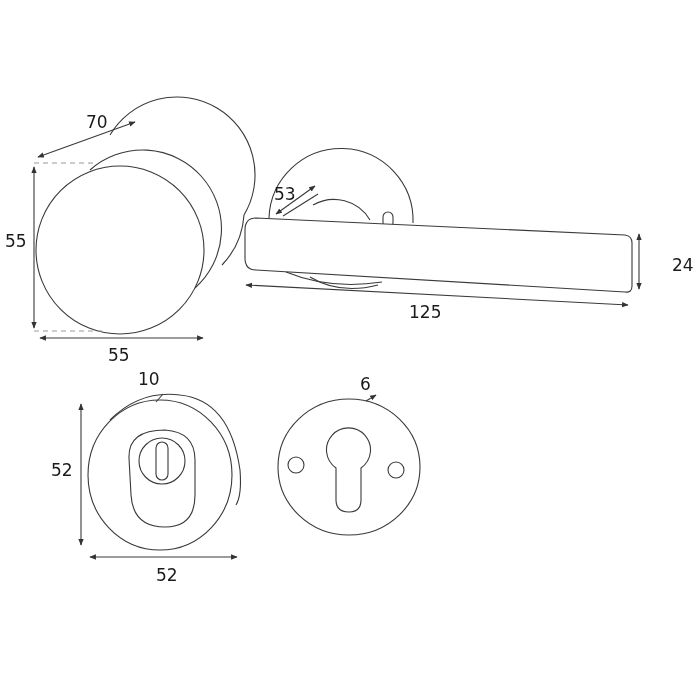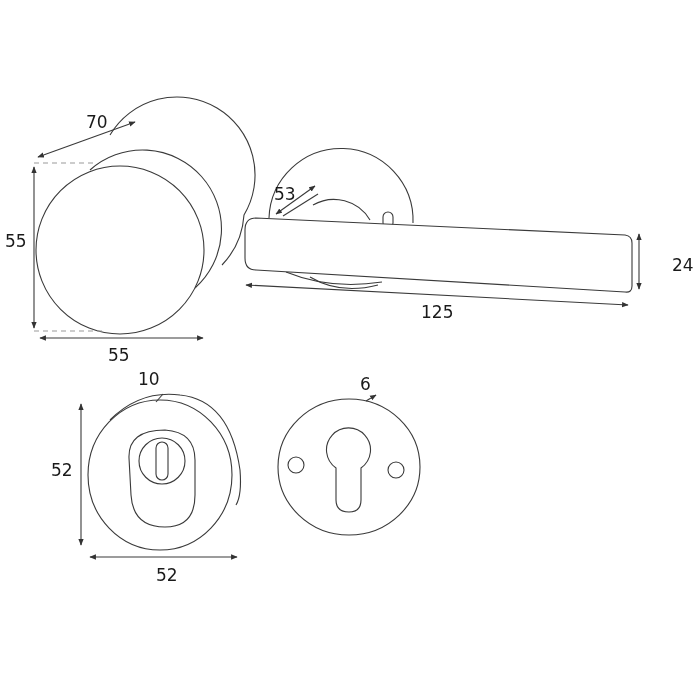--- a/index.html
+++ b/index.html
@@ -78,20 +78,20 @@
       <line x1="366" y1="401" x2="376" y2="395" marker-end="url(#arr)"></line>
     </g>
   </g>
 </svg>
 
 <span class="dim-label" style="left:62px; top:114px;margin-left:24px;">70</span>
 <span class="dim-label" style="left:5px; top:233px;">55</span>
 <span class="dim-label" style="left:108px; top:347px;">55</span>
 
 <span class="dim-label" style="left:274px; top:186px;">53</span>
-<span class="dim-label" style="left:409px; top:304px;margin-left:12px;">125</span>
+<span class="dim-label" style="left:409px; top:304px;">125</span>
 <span class="dim-label" style="left:645px; top:257px;margin-left:27px;">24</span>
 
 <span class="dim-label" style="left:138px; top:371px;">10</span>
 <span class="dim-label" style="left:51px; top:462px;">52</span>
 <span class="dim-label" style="left:156px; top:567px;">52</span>
 
 <span class="dim-label" style="left:360px; top:376px;">6</span>
 
 </body></html>

